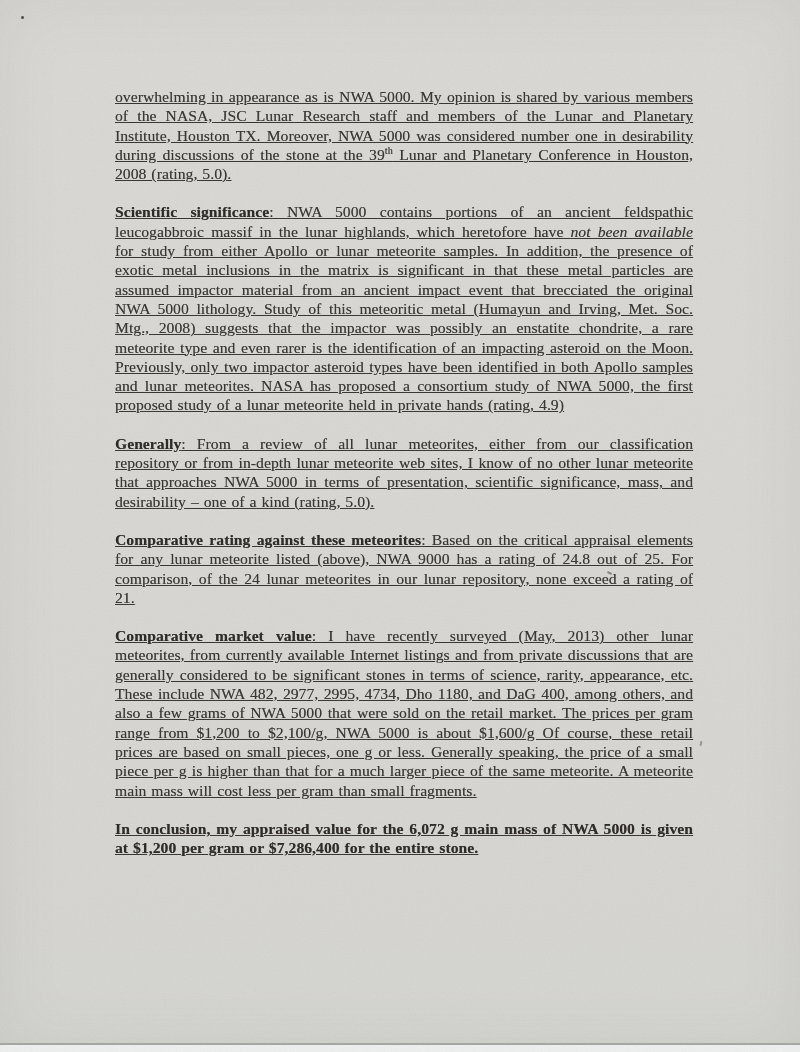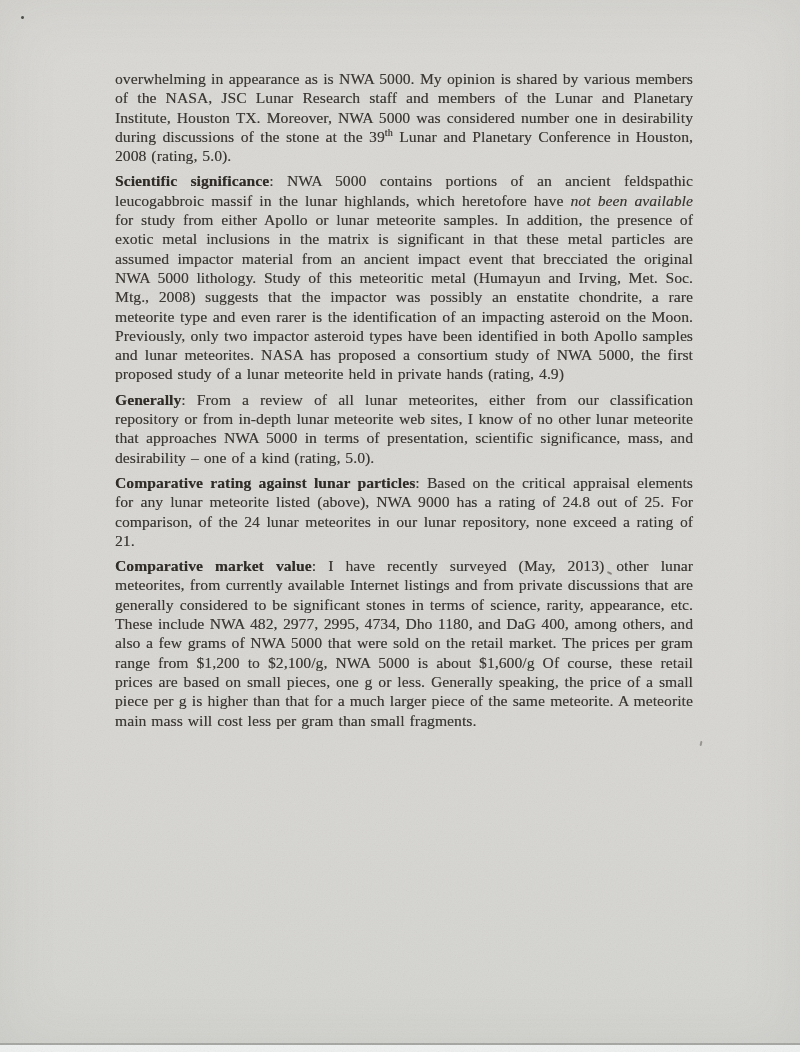--- a/index.html
+++ b/index.html
@@ -8,32 +8,33 @@
     width: 800px;
     height: 1052px;
     background: linear-gradient(180deg, #d9d8d4 0%, #d7d6d2 70%, #d4d4d0 99%);
     overflow: hidden;
     font-family: "Liberation Serif", "DejaVu Serif", serif;
     box-shadow: inset 0 0 60px rgba(120,120,115,0.12);
   }
   .text-block {
     position: absolute;
     left: 115px;
-    top: 69px;
+    top: 87px;
     width: 578px;
     color: #34312c;
     font-size: 15.5px;
     line-height: 19.3px;
     text-align: justify;
     word-spacing: 1px;
     letter-spacing: 0.1px;
     text-shadow: 0.25px 0 0 rgba(52,49,44,0.55);
+    text-decoration: underline;
   }
   .text-block p { margin: 0; }
-  .text-block p + p { margin-top: 6px; }
+  .text-block p + p { margin-top: 19px; }
   .text-block b { font-weight: bold; color: #282520; }
   .text-block i { font-style: italic; }
   .sup {
     vertical-align: super;
     font-size: 10px;
     line-height: 0;
   }
   .conclusion { color: #282520; font-weight: bold; }
   .scanner-strip {
     position: absolute;
@@ -90,27 +91,30 @@
 
     <p>
       <b>Scientific significance</b><span>: NWA 5000 contains portions of an ancient feldspathic leucogabbroic massif in the lunar highlands, which heretofore have </span><i>not been available</i><span> for study from either Apollo or lunar meteorite samples. In addition, the presence of exotic metal inclusions in the matrix is significant in that these metal particles are assumed impactor material from an ancient impact event that brecciated the original NWA 5000 lithology. Study of this meteoritic metal (Humayun and Irving, Met. Soc. Mtg., 2008) suggests that the impactor was possibly an enstatite chondrite, a rare meteorite type and even rarer is the identification of an impacting asteroid on the Moon. Previously, only two impactor asteroid types have been identified in both Apollo samples and lunar meteorites. NASA has proposed a consortium study of NWA 5000, the first proposed study of a lunar meteorite held in private hands (rating, 4.9)</span>
     </p>
 
     <p>
       <b>Generally</b><span>:  From a review of all lunar meteorites, either from our classification repository or from in-depth lunar meteorite web sites, I know of no other lunar meteorite that approaches NWA 5000 in terms of presentation, scientific significance, mass, and desirability – one of a kind (rating, 5.0).</span>
     </p>
 
     <p>
-      <b>Comparative rating against lunar particles</b><span>: Based on the critical appraisal elements for any lunar meteorite listed (above), NWA 9000 has a rating of 24.8 out of 25. For comparison, of the 24 lunar meteorites in our lunar repository, none exceed a rating of 21.</span>
+      <b>Comparative rating against these meteorites</b><span>: Based on the critical appraisal elements for any lunar meteorite listed (above), NWA 9000 has a rating of 24.8 out of 25. For comparison, of the 24 lunar meteorites in our lunar repository, none exceed a rating of 21.</span>
     </p>
 
     <p>
       <b>Comparative market value</b><span>: I have recently surveyed (May, 2013) other lunar meteorites, from currently available Internet listings and from private discussions that are generally considered to be significant stones in terms of science, rarity, appearance, etc. These include NWA 482, 2977, 2995, 4734, Dho 1180, and DaG 400, among others, and also a few grams of NWA 5000 that were sold on the retail market.  The prices per gram range from $1,200 to $2,100/g, NWA 5000 is about $1,600/g  Of course, these retail prices are based on small pieces, one g or less. Generally speaking, the price of a small piece per g is higher than that for a much larger piece of the same meteorite. A meteorite main mass will cost less per gram than small fragments.</span>
     </p>
 
+    <p class="conclusion">
+      <span>In conclusion, my appraised value for the 6,072 g main mass of NWA 5000 is given at $1,200 per gram or $7,286,400 for the entire stone.</span>
+    </p>
 
   </div>
 
   <div class="artifact-tick-1"></div>
   <div class="artifact-tick-2"></div>
 
   <div class="scanner-strip"></div>
 
   <svg class="noise-layer" width="800" height="1052" xmlns="http://www.w3.org/2000/svg">
     <filter id="grain">

